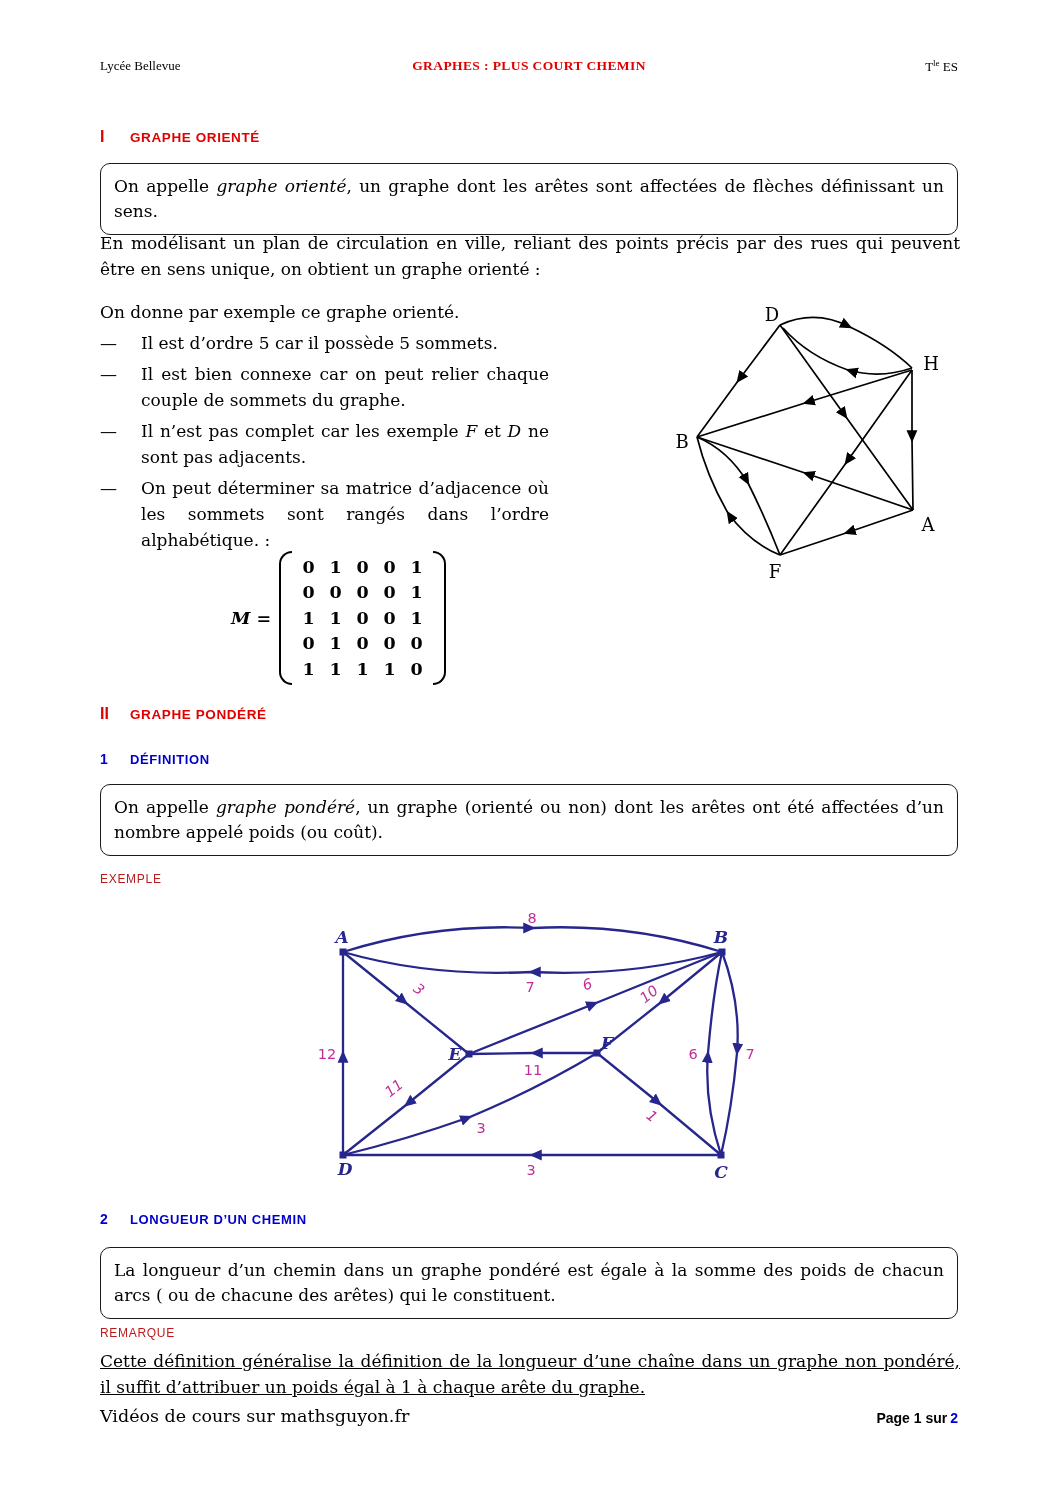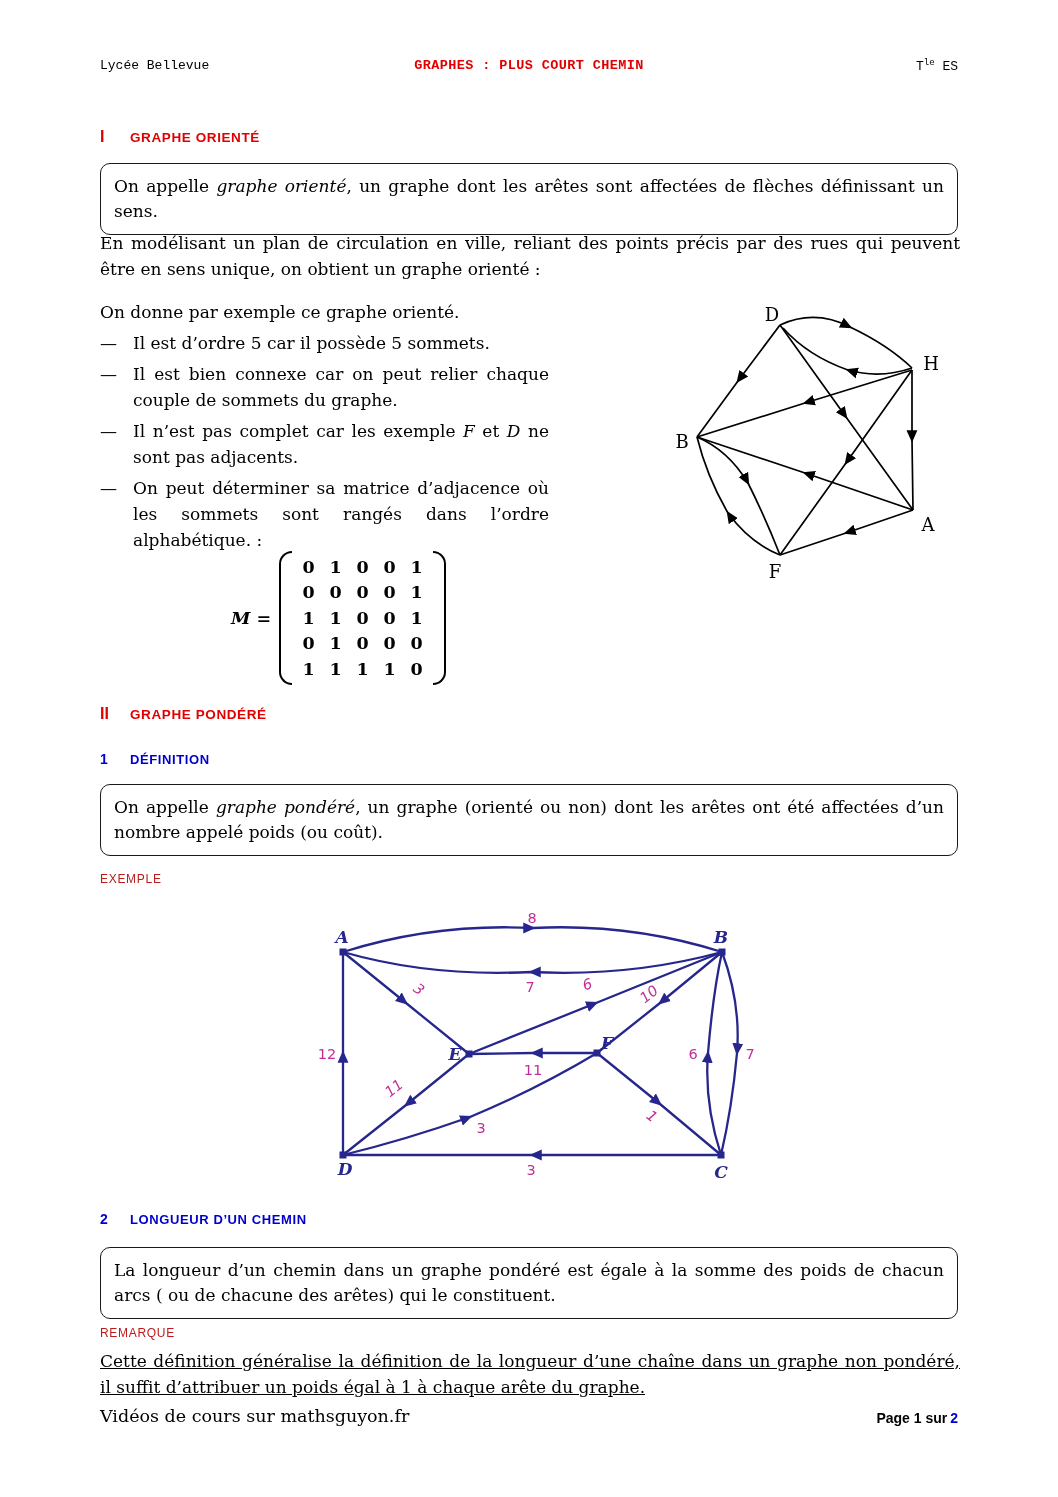--- a/index.html
+++ b/index.html
@@ -3,21 +3,21 @@
 <meta charset="utf-8">
 <style>
   * { margin:0; padding:0; box-sizing:border-box; }
   html,body { background:#fff; }
   .page { position:relative; width:1058px; height:1497px; background:#ffffff;
           font-family:"DejaVu Serif", serif; color:#000; overflow:hidden; }
   .abs { position:absolute; }
 
   
   .hdr { top:58px; left:100px; width:858px; display:flex; align-items:flex-start;
-         font-family:Liberation Mono, monospace; font-size:13px; }
+         font-family:Liberation Serif, serif; font-size:13px; }
   .hdr-left  { flex:1; text-align:left; }
   .hdr-title { flex:2; text-align:center; color:#e10000; font-weight:bold; font-size:13.5px; letter-spacing:.4px; }
   .hdr-right { flex:1; text-align:right; }
   .hdr-right sup { font-size:9px; }
 
   
   .sec-h { display:flex; align-items:baseline; font-family:"Liberation Sans", sans-serif; font-weight:bold; }
   .sec-h .num { font-size:16px; width:30px; }
   .sec-h .ttl { font-size:13.5px; letter-spacing:.6px; }
   .red  { color:#e10000; }
@@ -29,21 +29,21 @@
   .defbox { left:100px; width:858px; border:1.6px solid #1a1a1a; border-radius:10px;
             padding:10px 13px; font-size:17px; line-height:25px; text-align:justify; }
   .it { font-style:italic; }
 
   .para { left:100px; width:860px; font-size:17px; line-height:25.5px; text-align:justify; }
 
   
   .list { left:100px; top:299px; width:449px; font-size:17px; line-height:26px; }
   .li { display:flex; margin-top:5px; }
   .li .dash { width:33px; flex:none; }
-  .li .li-text { flex:1; text-align:justify; }
+  .li .li-text { flex:1; text-align:justify;margin-left:8px; }
 
   
   .matrix { left:231px; top:551px; display:flex; align-items:stretch; font-size:17.5px; }
   .m-eq { align-self:center; font-style:italic; font-weight:bold; margin-right:8px; }
   .m-eq .eqs { font-style:normal; font-weight:bold; margin-left:6px; }
   .paren { width:13px; }
   .paren.l { border-left:2.2px solid #000; border-top:2.2px solid #000; border-bottom:2.2px solid #000;
              border-radius:16px 0 0 16px; }
   .paren.r { border-right:2.2px solid #000; border-top:2.2px solid #000; border-bottom:2.2px solid #000;
              border-radius:0 16px 16px 0; }

